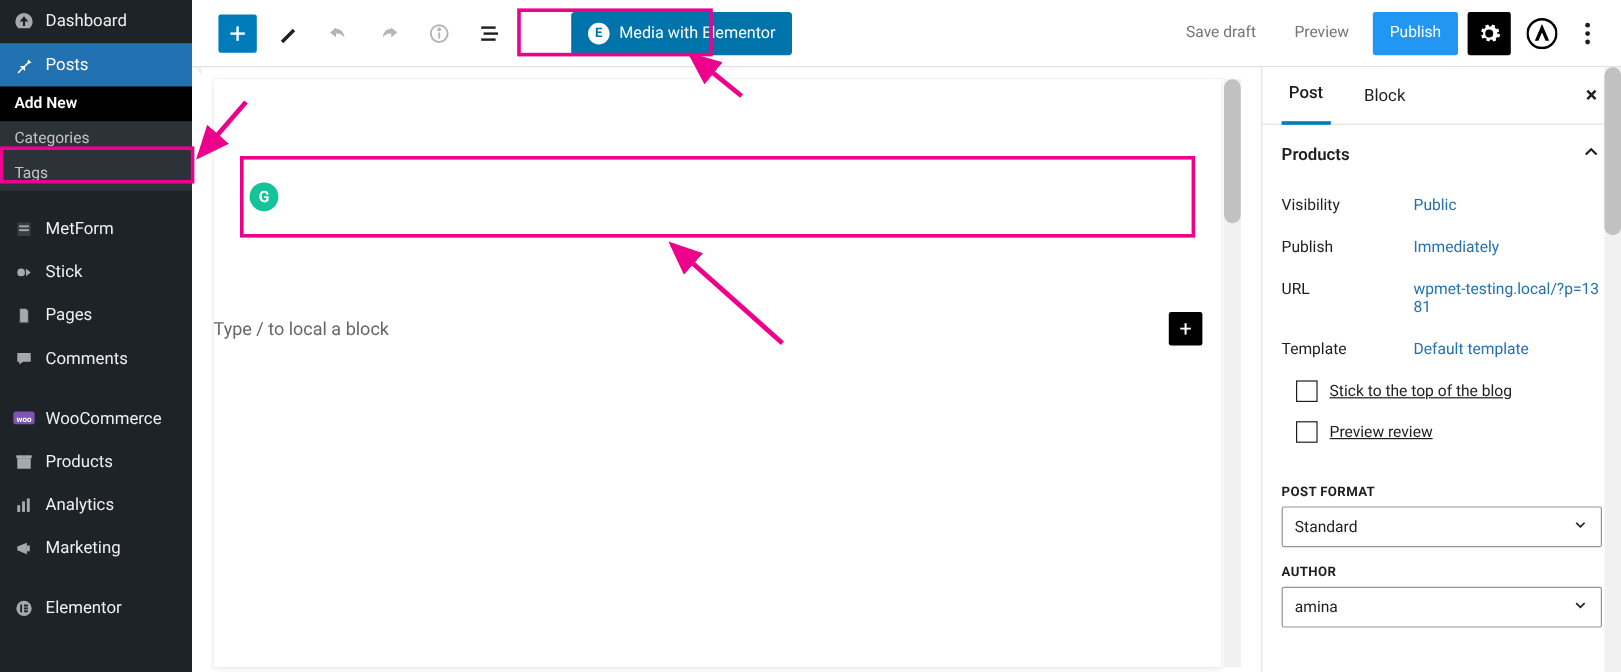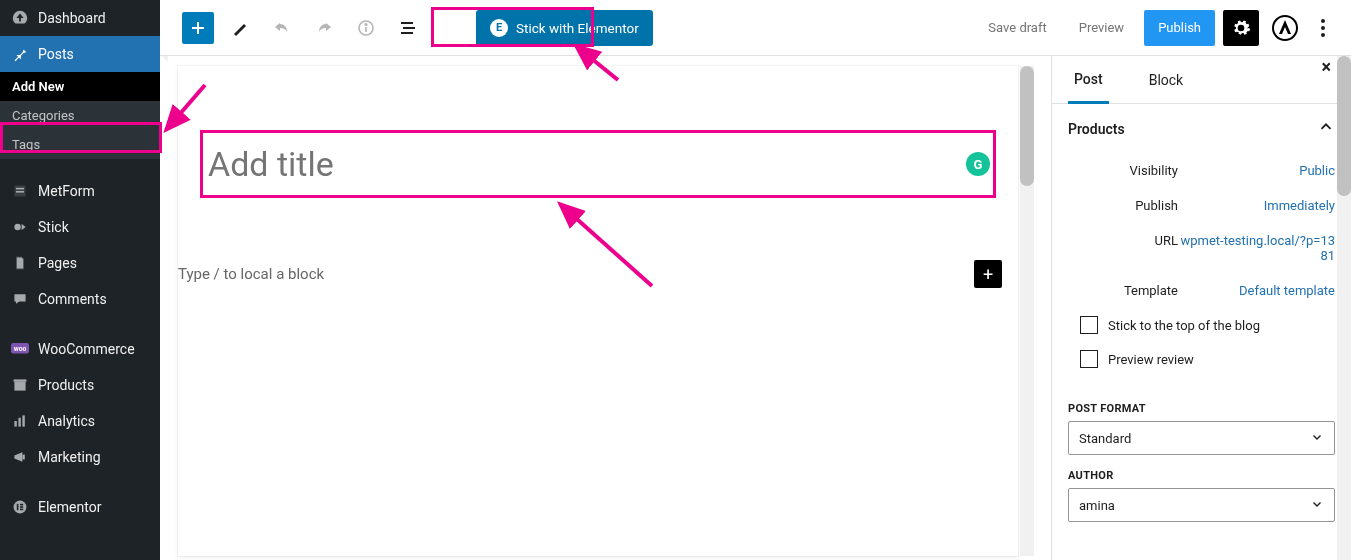--- a/index.html
+++ b/index.html
@@ -44,31 +44,31 @@
 .grammarly { width: 24px; height: 24px; border-radius: 50%; background: #15c39a; color: #fff; display: inline-flex; align-items: center; justify-content: center; font-size: 13px; font-weight: 700; }
 
 .block-prompt { position: absolute; left: 0; top: 194px; width: 100%; display: flex; align-items: center; padding: 0 16px 0 0; }
 .block-prompt .prompt-text { flex: 1; color: #666; font-size: 15px; }
 .block-prompt .add-block { width: 28px; height: 28px; background: #000; color: #fff; display: inline-flex; align-items: center; justify-content: center; border-radius: 2px; cursor: pointer; font-size: 18px; font-weight: 400; }
 
 
 .settings-panel { position: absolute; right: 0; top: 56px; width: 300px; height: 504px; background: #fff; border-left: 1px solid #e0e0e0; font-size: 13px; color: #1e1e1e; }
 .settings-scroll { position: absolute; right: 0; top: 0; width: 14px; height: 504px; background: #f1f1f1; }
 .settings-scroll .thumb { position: absolute; top: 0; width: 14px; height: 140px; background: #c1c1c1; border-radius: 7px; }
-.panel-tabs { display: flex; height: 48px; border-bottom: 1px solid #e0e0e0; padding: 0 20px 0 16px; gap: 12px; }
+.panel-tabs { display: flex; align-items: center; height: 48px; border-bottom: 1px solid #e0e0e0; padding: 0 20px 0 16px; }
 .panel-tabs .tab { padding: 0 6px; height: 48px; display: flex; align-items: center; cursor: pointer; font-size: 14px; color: #1e1e1e; margin-right: 22px; }
 .panel-tabs .tab.active { border-bottom: 3px solid #007cba; font-weight: 500; }
 .panel-tabs .close { margin-left: auto; font-size: 18px; cursor: pointer; font-weight: 700; }
 .panel-section-head { display: flex; align-items: center; padding: 14px 16px; font-weight: 600; cursor: pointer; font-size: 14px; }
 .panel-section-head .chev { margin-left: auto; }
 .panel-body { padding: 0 16px 12px 16px; }
-.kv-row { display: flex; padding: 10px 0; text-align: right; }
+.kv-row { display: flex; padding: 10px 0; }
 .kv-row .k { width: 110px; color: #1e1e1e; }
 .kv-row .v { flex: 1; color: #2271b1; cursor: pointer; word-break: break-all; }
-.chk-row { display: flex; align-items: center; padding: 8px 12px; }
+.chk-row { display: flex; align-items: center; padding: 8px 12px; text-decoration: underline; }
 .chk-row .box { width: 18px; height: 18px; border: 1.5px solid #1e1e1e; margin-right: 10px; cursor: pointer; }
 .section-label { font-size: 11px; font-weight: 700; letter-spacing: 0.3px; color: #1e1e1e; padding: 14px 16px 6px 16px; }
 .select-box { margin: 0 16px; height: 34px; border: 1px solid #949494; border-radius: 2px; display: flex; align-items: center; padding: 0 10px; cursor: pointer; font-size: 13px; }
 .select-box .caret { margin-left: auto; }
 
 
 .arrow { position: absolute; z-index: 60; pointer-events: none; }
 </style>
 </head>
 <body>
@@ -228,21 +228,21 @@
   <div class="sq-btn">
     <svg width="20" height="20" viewBox="0 0 20 20" fill="currentColor">
         <rect x="3" y="4" width="12" height="2"></rect>
         <rect x="5" y="9" width="12" height="2"></rect>
         <rect x="3" y="14" width="12" height="2"></rect>
       </svg>
   </div>
 
   <div class="elementor-btn">
     <span class="circle">E</span>
-    <span>Stick with Elementor</span>
+    <span>Media with Elementor</span>
   </div>
 
   <div class="top-right">
     <div class="txt-btn">Save draft</div>
     <div class="txt-btn">Preview</div>
     <div class="publish-btn">Publish</div>
     <div class="sq-black">
       <svg width="20" height="20" viewBox="0 0 24 24" fill="currentColor">
           <path d="M12 8a4 4 0 100 8 4 4 0 000-8zm9 4l2 1-1 3-2-.5a8 8 0 01-1.5 1.5l.5 2-3 1-1-2a8 8 0 01-2 0l-1 2-3-1 .5-2A8 8 0 017 16.5L5 17l-1-3 2-1a8 8 0 010-2L4 10l1-3 2 .5A8 8 0 018.5 6L8 4l3-1 1 2a8 8 0 012 0l1-2 3 1-.5 2A8 8 0 0119 7.5l2-.5 1 3-2 1a8 8 0 010 2z"></path>
         </svg>
@@ -256,21 +256,20 @@
     <div class="kebab">
         <span></span>
         <span></span>
         <span></span>
       </div>
   </div>
 </div>
 
 <div class="editor-canvas">
   <div class="title-wrap">
-    <input class="title-input" placeholder="Add title" style="">
     <span class="grammarly">G</span>
   </div>
 
   <div class="block-prompt">
     <span class="prompt-text">Type / to local a block</span>
     <span class="add-block">+</span>
   </div>
 </div>
 <div class="canvas-scroll" style="left:1020px; top:66px;">
   <div class="thumb"></div>

